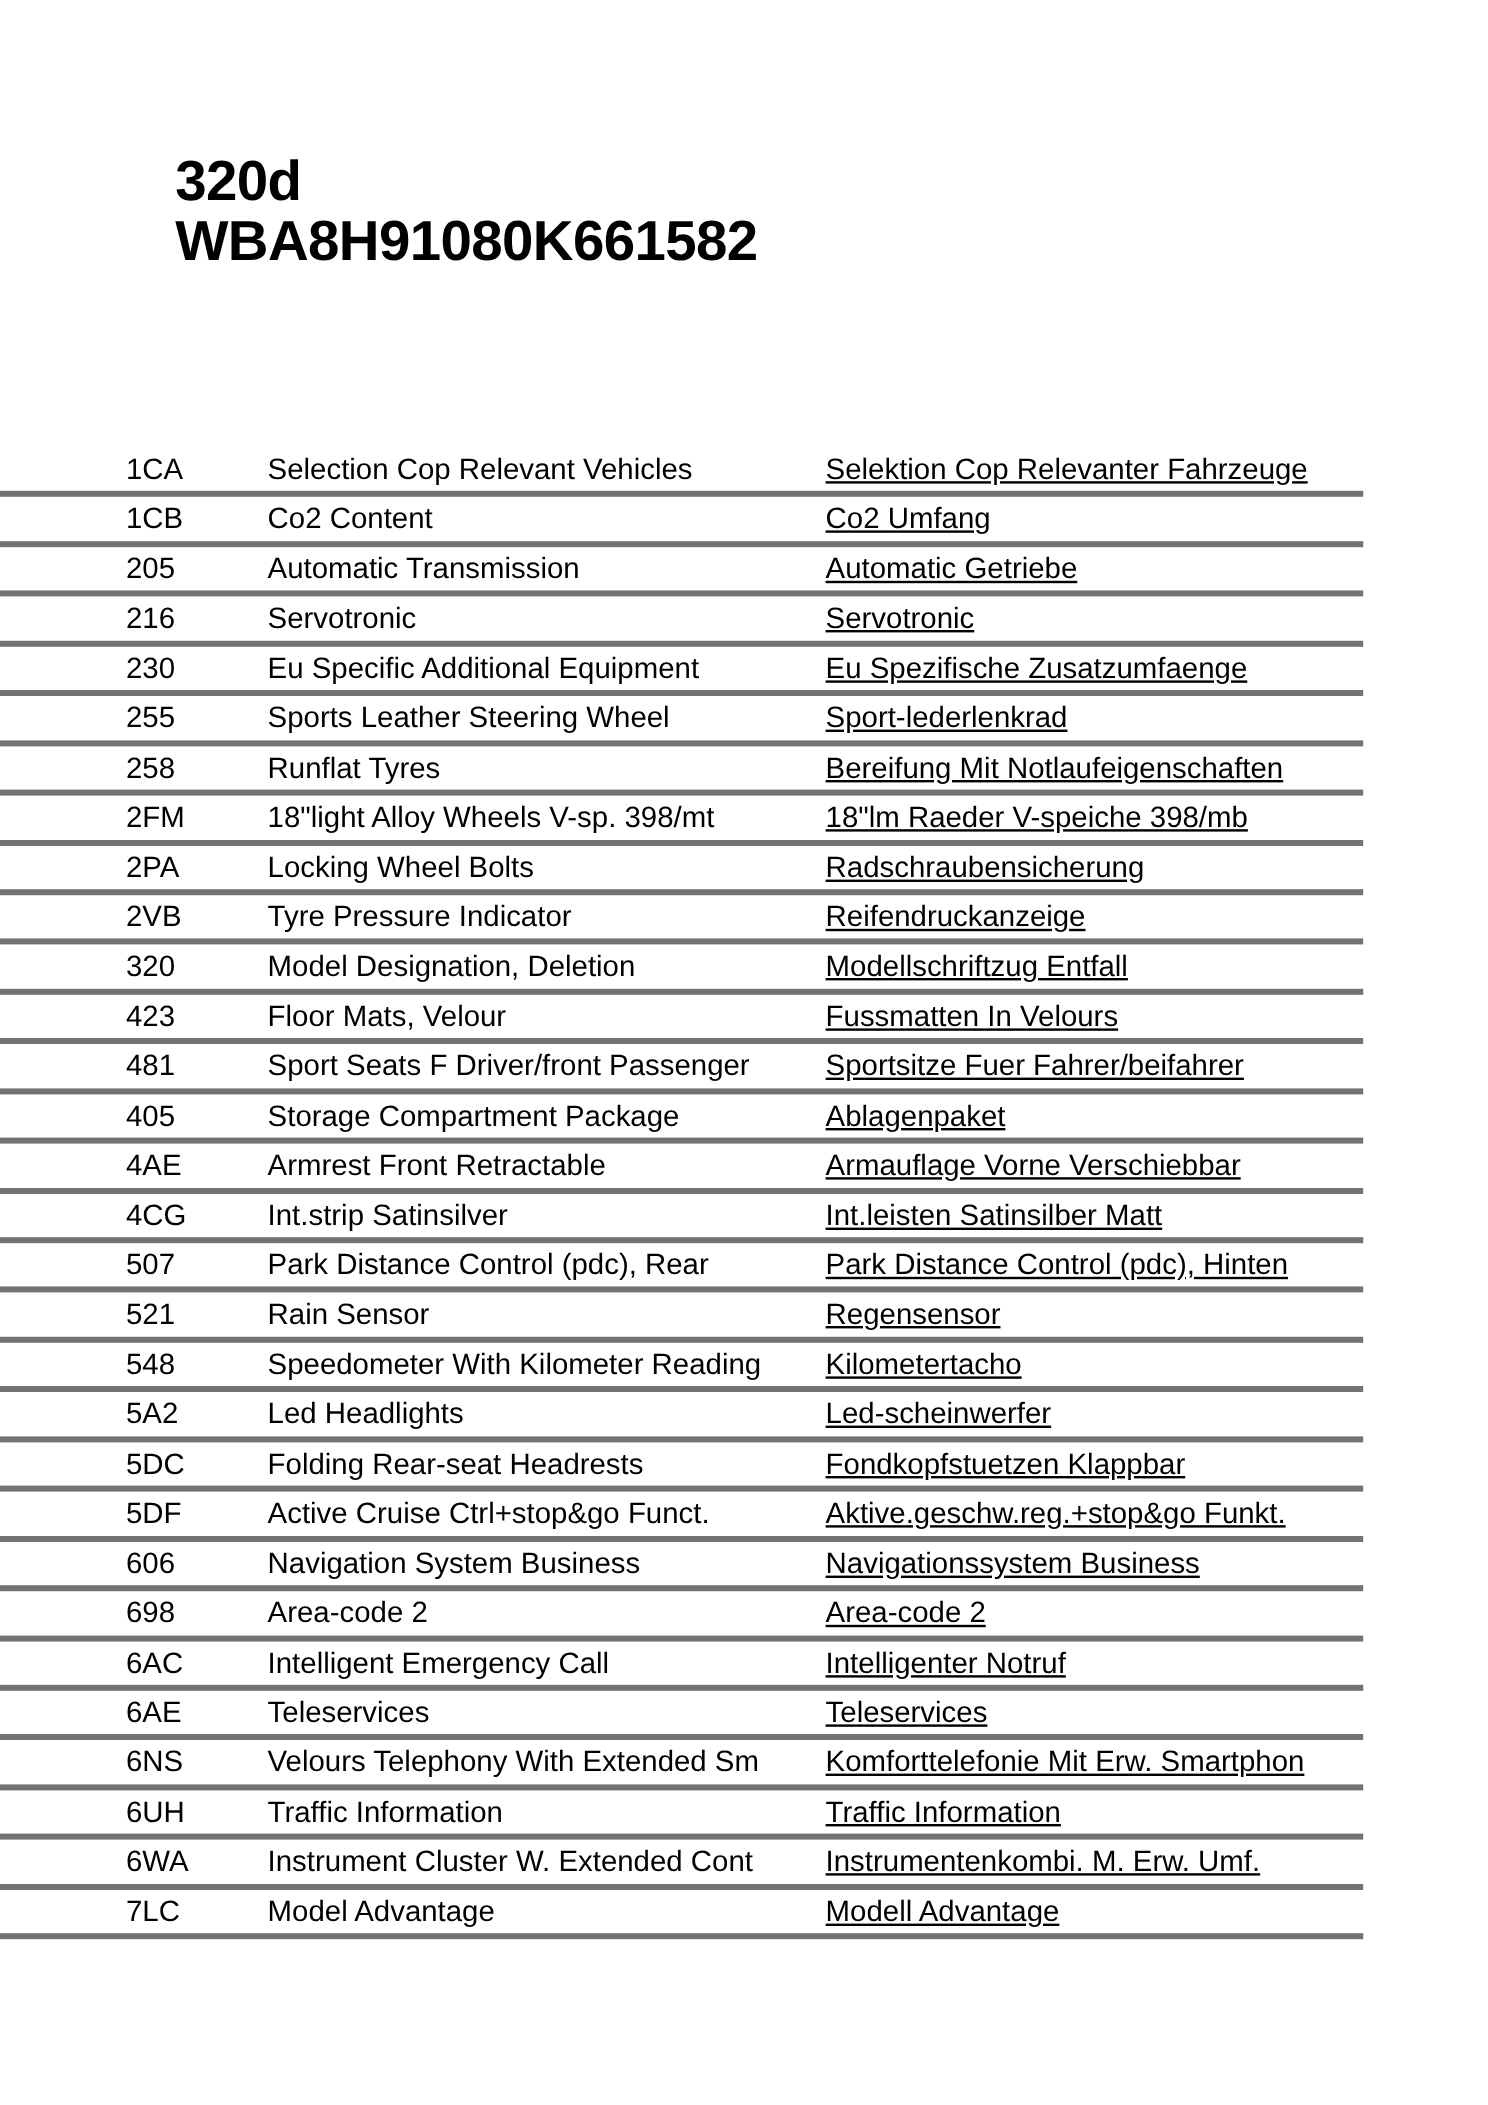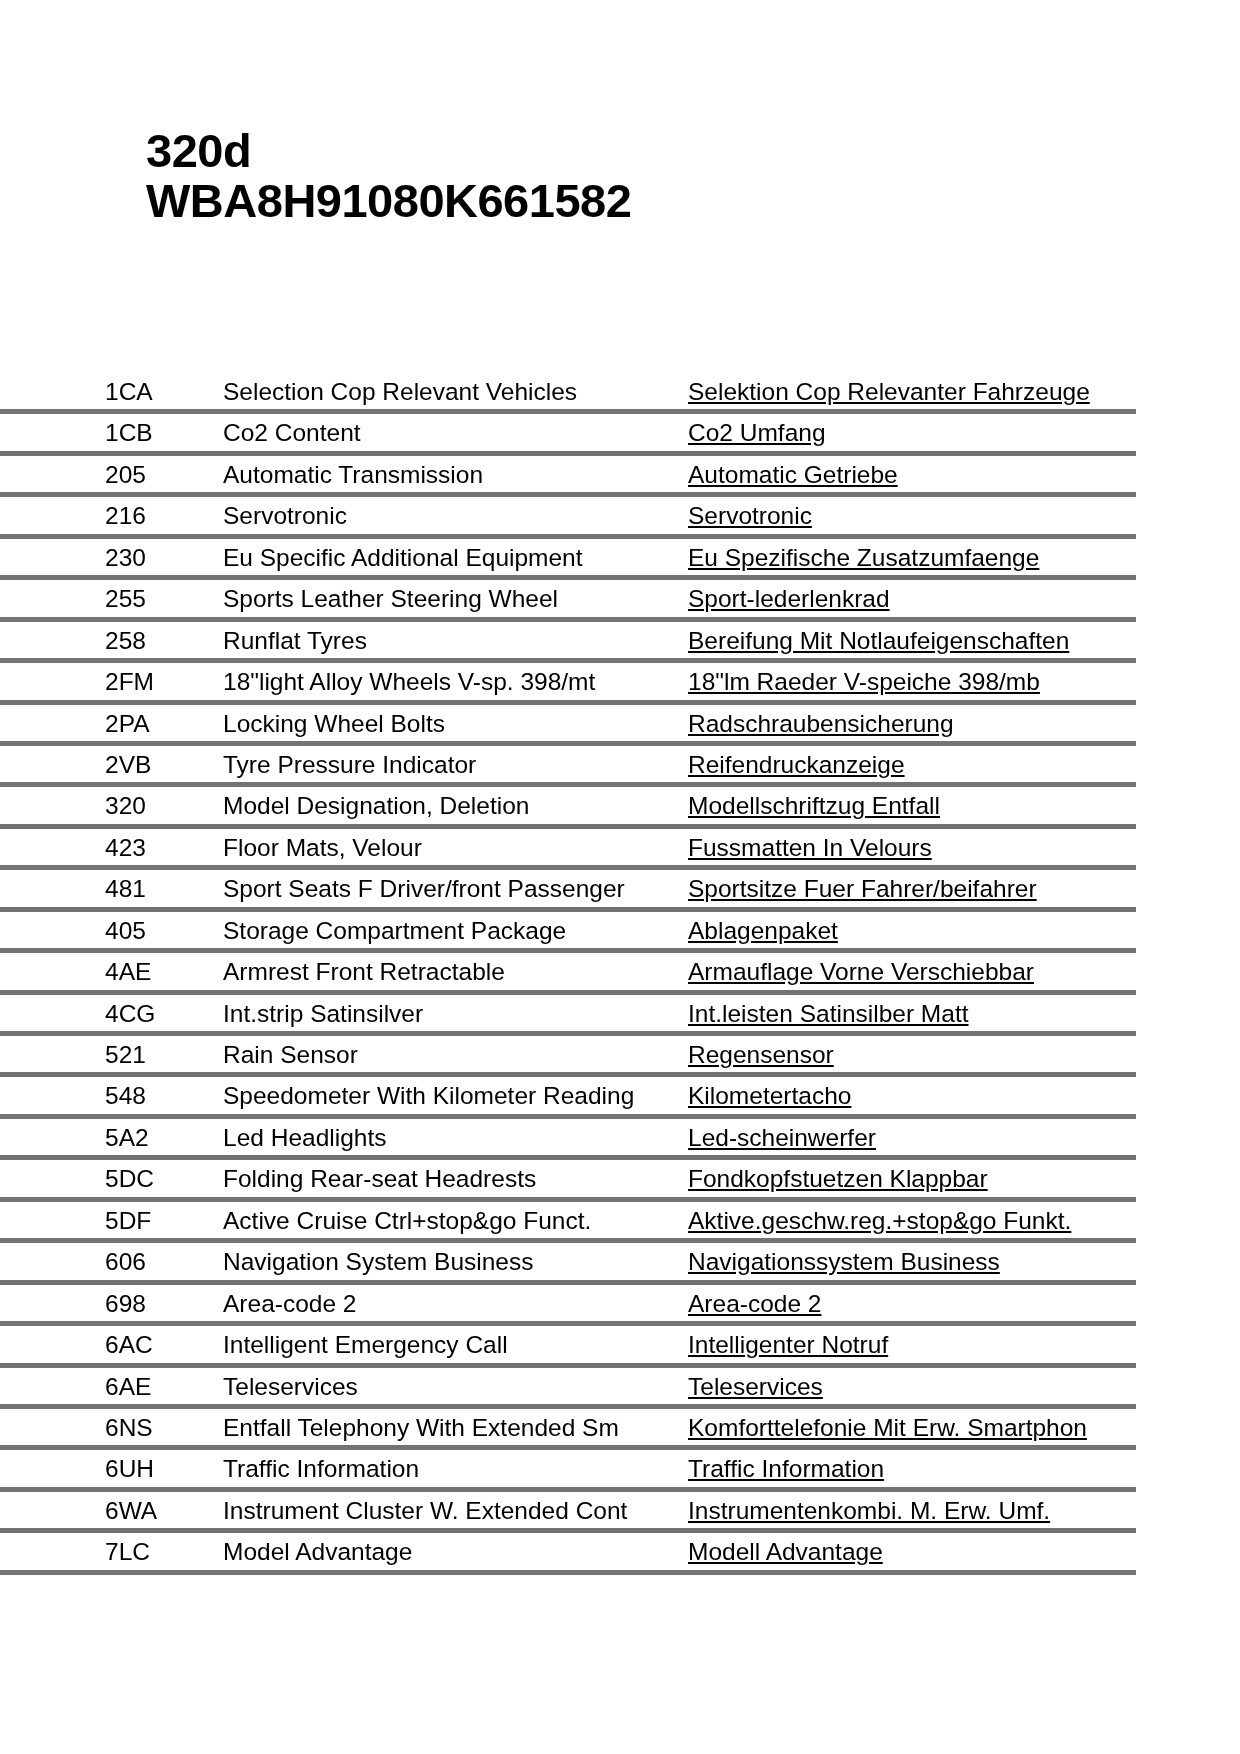--- a/index.html
+++ b/index.html
@@ -135,20 +135,25 @@
       <span class="col-code">4AE</span>
       <span class="col-en">Armrest Front Retractable</span>
       <span class="col-de">Armauflage Vorne Verschiebbar</span>
     </div>
     <div class="option-row">
       <span class="col-code">4CG</span>
       <span class="col-en">Int.strip Satinsilver</span>
       <span class="col-de">Int.leisten Satinsilber Matt</span>
     </div>
     <div class="option-row">
+      <span class="col-code">507</span>
+      <span class="col-en">Park Distance Control (pdc), Rear</span>
+      <span class="col-de">Park Distance Control (pdc), Hinten</span>
+    </div>
+    <div class="option-row">
       <span class="col-code">521</span>
       <span class="col-en">Rain Sensor</span>
       <span class="col-de">Regensensor</span>
     </div>
     <div class="option-row">
       <span class="col-code">548</span>
       <span class="col-en">Speedometer With Kilometer Reading</span>
       <span class="col-de">Kilometertacho</span>
     </div>
     <div class="option-row">
@@ -181,21 +186,21 @@
       <span class="col-en">Intelligent Emergency Call</span>
       <span class="col-de">Intelligenter Notruf</span>
     </div>
     <div class="option-row">
       <span class="col-code">6AE</span>
       <span class="col-en">Teleservices</span>
       <span class="col-de">Teleservices</span>
     </div>
     <div class="option-row">
       <span class="col-code">6NS</span>
-      <span class="col-en">Entfall Telephony With Extended Sm</span>
+      <span class="col-en">Velours Telephony With Extended Sm</span>
       <span class="col-de">Komforttelefonie Mit Erw. Smartphon</span>
     </div>
     <div class="option-row">
       <span class="col-code">6UH</span>
       <span class="col-en">Traffic Information</span>
       <span class="col-de">Traffic Information</span>
     </div>
     <div class="option-row">
       <span class="col-code">6WA</span>
       <span class="col-en">Instrument Cluster W. Extended Cont</span>

